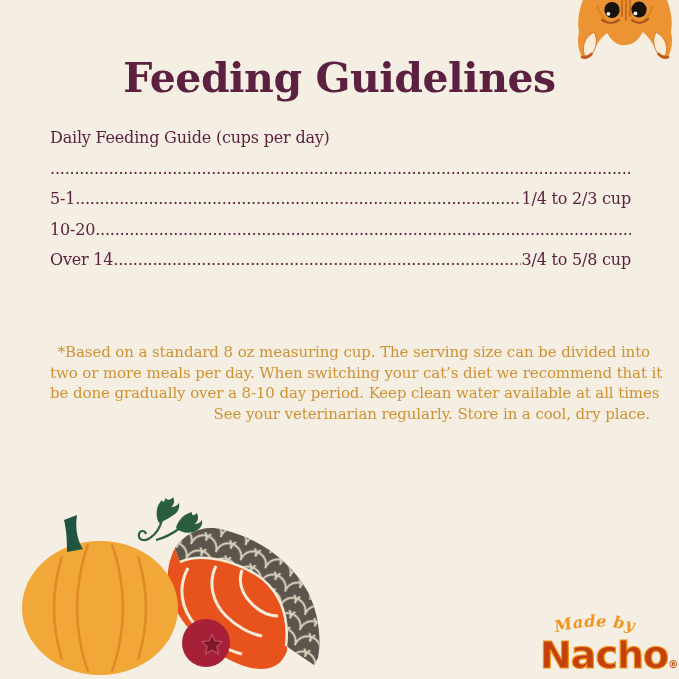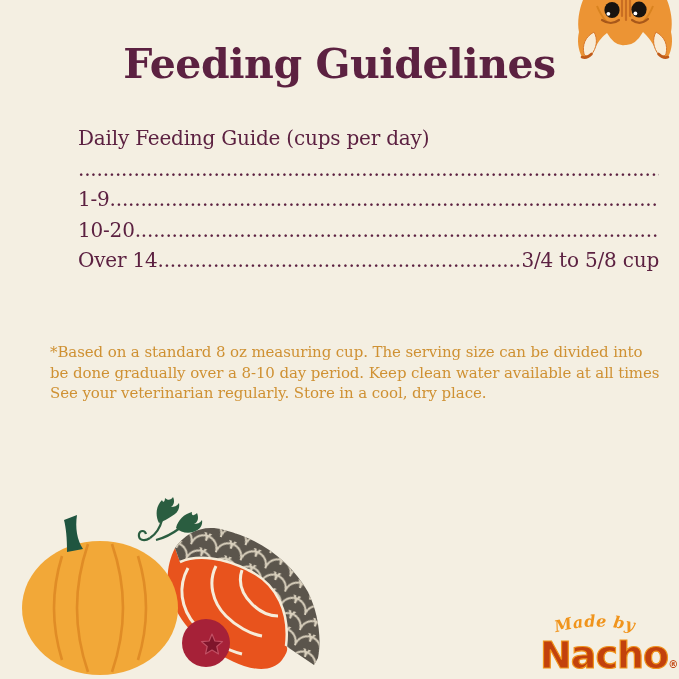--- a/index.html
+++ b/index.html
@@ -5,46 +5,45 @@
   html,body{margin:0;padding:0;}
   #panel{
     position:relative;
     width:679px;height:679px;
     background:#f4efe2;
     overflow:hidden;
     font-family:"DejaVu Serif", serif;
   }
   
   .title{
-    position:absolute;top:40px;left:0;right:0;
+    position:absolute;top:54px;left:0;right:0;
     text-align:center;
     font-size:41px;font-weight:600;letter-spacing:-0.5px;
     color:#5c2141;
   }
   
   .guide{
     position:absolute;left:50px;top:123px;width:581px;
     color:#5c2141;
-    font-size:20px;letter-spacing:-0.2px;
+    font-size:16px;letter-spacing:-0.2px;
     line-height:30.5px;
-    margin-left:28px;
   }
   .guide .row{display:flex;align-items:baseline;}
   .guide .lead{
     flex:1;overflow:hidden;white-space:nowrap;
     min-width:12px;
   }
   .guide .lbl,.guide .val{white-space:nowrap;}
   
   .footnote{
     position:absolute;left:50px;top:342px;width:600px;
     color:#cf9133;
     font-size:15px;line-height:20.5px;letter-spacing:-0.1px;
   }
-  .footnote div{white-space:nowrap;}
+  .footnote div{white-space:nowrap;text-align:right;}
   
   .cat{position:absolute;left:575px;top:0;width:100px;height:64px;}
   
   .illus{position:absolute;left:18px;top:488px;width:322px;height:191px;}
   
   .madeby{position:absolute;left:533px;top:611px;width:124px;height:32px;}
   .madeby text{
     font-family:"DejaVu Serif", serif;
     font-style:italic;font-weight:bold;font-size:16px;
     fill:#f0941c;letter-spacing:0.5px;
@@ -87,36 +86,38 @@
   <div class="title">Feeding Guidelines</div>
 
   <div class="guide">
     <div class="row">
       <span class="lbl">Daily Feeding Guide (cups per day)</span>
     </div>
     <div class="row">
       <span class="lead">....................................................................................................................................................................</span>
     </div>
     <div class="row">
-      <span class="lbl">1-9</span>
+      <span class="lbl">5-1</span>
       <span class="lead">....................................................................................................................................................................</span>
+      <span class="val">1/4 to 2/3 cup</span>
     </div>
     <div class="row">
       <span class="lbl">10-20</span>
       <span class="lead">....................................................................................................................................................................</span>
     </div>
     <div class="row">
       <span class="lbl">Over 14</span>
       <span class="lead">....................................................................................................................................................................</span>
       <span class="val">3/4 to 5/8 cup</span>
     </div>
   </div>
 
   <div class="footnote">
     <div>*Based on a standard 8 oz measuring cup. The serving size can be divided into</div>
+    <div>two or more meals per day. When switching your cat’s diet we recommend that it</div>
     <div>be done gradually over a 8-10 day period. Keep clean water available at all times</div>
     <div>See your veterinarian regularly. Store in a cool, dry place.</div>
   </div>
 
   <svg class="illus" viewBox="0 0 322 191" aria-hidden="true">
     <defs>
       <pattern id="scales" width="26" height="16" patternUnits="userSpaceOnUse" patternTransform="rotate(18)">
         <path d="M0,16 a13,13 0 0 1 26,0" fill="none" stroke="#d8cfbc" stroke-width="2"></path>
         <path d="M-13,8 a13,13 0 0 1 26,0" fill="none" stroke="#d8cfbc" stroke-width="2"></path>
         <path d="M13,8 a13,13 0 0 1 26,0" fill="none" stroke="#d8cfbc" stroke-width="2"></path>

